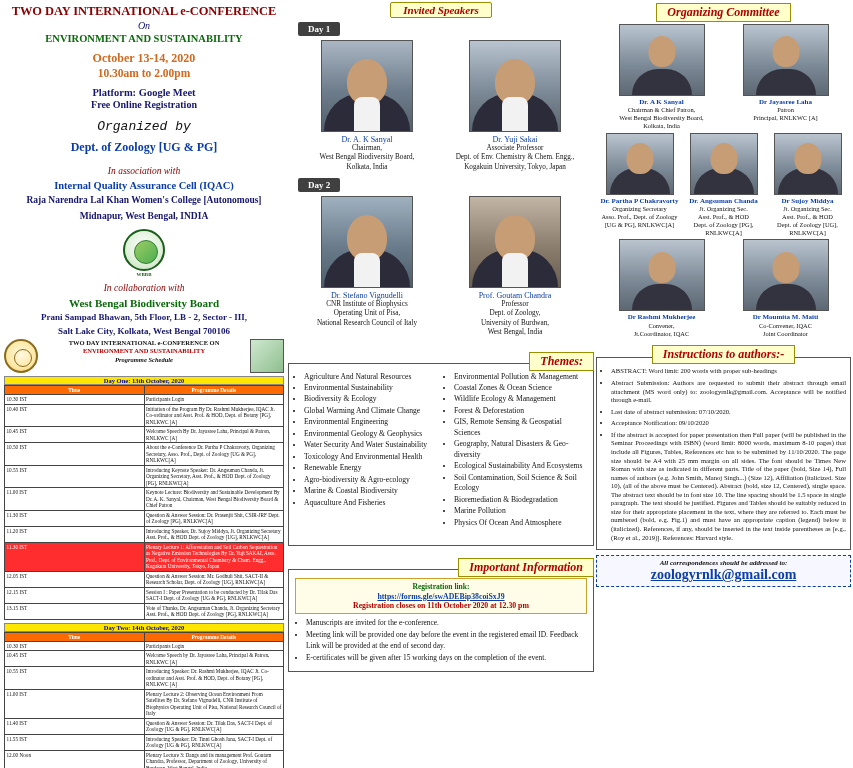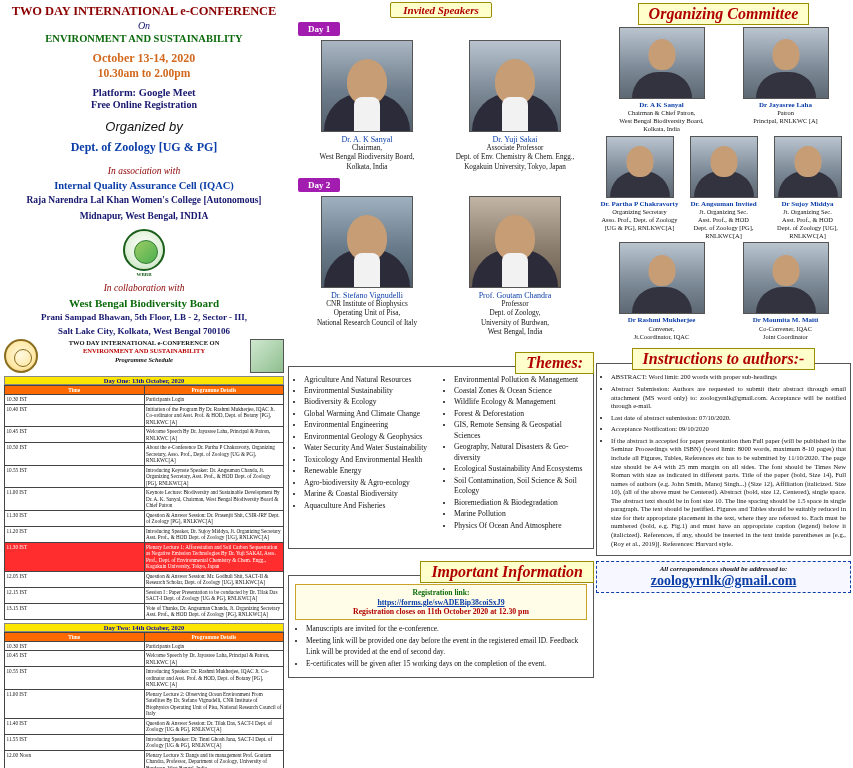--- a/index.html
+++ b/index.html
@@ -26,21 +26,21 @@
     font-family:"Liberation Serif", serif;
     font-weight:bold; color:#8b0000; font-size:12.5px; line-height:1.15;
     letter-spacing:-0.1px;
   }
   .title-on { font-style:italic; color:#16166e; font-size:10px; margin-top:2px; font-family:"Liberation Serif",serif;}
   .title-sub { color:#0b6a0b; font-weight:bold; font-size:10.5px; margin-top:2px; }
   .date-line { color:#d2691e; font-weight:bold; font-size:12px; margin-top:7px; }
   .time-line { color:#d2691e; font-weight:bold; font-size:11.5px; margin-top:1px; }
   .platform { color:#16166e; font-weight:bold; font-size:10.5px; margin-top:8px; }
   .free { color:#16166e; font-weight:bold; font-size:10px; margin-top:1px; }
-  .org-by { font-style:italic; font-size:13px; margin-top:9px; font-family:Liberation Sans, sans-serif; color:#111;}
+  .org-by { font-style:italic; font-size:13px; margin-top:9px; font-family:Liberation Mono, monospace; color:#111;}
   .dept { color:#0b3ea8; font-weight:bold; font-size:12px; margin-top:6px; }
   .assoc { color:#8b0000; font-style:italic; font-size:9.5px; margin-top:11px; }
   .iqac { color:#0b3ea8; font-weight:bold; font-size:10.5px; margin-top:4px; }
   .college { color:#16166e; font-weight:bold; font-size:9.5px; margin-top:3px; line-height:1.35; }
   .collab { color:#8b0000; font-style:italic; font-size:9.5px; margin-top:6px; }
   .wbbb { color:#0b6a0b; font-weight:bold; font-size:11px; margin-top:4px; }
   .wbbb-addr { color:#16166e; font-weight:bold; font-size:9px; margin-top:2px; line-height:1.35; }
 
   .logo-circle {
     width:42px;height:42px;border-radius:50%;
@@ -81,21 +81,21 @@
   .hl { background:#ff2d2d; color:#fff; }
 
   
   .ribbon {
     display:inline-block; background:#ffffcc; border:1px solid #9a8f00;
     color:#b00000; font-style:italic; font-weight:bold; font-size:11px;
     padding:1px 12px; border-radius:2px;
   }
   .center { text-align:center; }
   .daytag {
-    display:inline-block; background:#a21caf; color:#fff; font-weight:bold;
+    display:inline-block; background:#404040; color:#fff; font-weight:bold;
     font-size:9px; padding:2px 10px; border-radius:2px;
   }
   .speakers-row { display:flex; justify-content:center; gap:26px; margin-top:4px;}
   .sp { width:122px; text-align:center; }
   .photo {
     width:92px; height:92px; margin:0 auto; border:1px solid #555; background:#cfd6dd;
     position:relative; overflow:hidden;
   }
   .photo.p1 { background:linear-gradient(180deg,#aab6c2 0%,#6e7d8c 55%,#53606c 100%); }
   .photo.p2 { background:linear-gradient(180deg,#b8c3cf 0%,#7d8a97 55%,#5a6671 100%); }
@@ -114,21 +114,21 @@
     position:absolute; left:50%; bottom:0; transform:translateX(-50%);
     width:26px;height:34px; background:#f2f2f2; border-radius:8px 8px 0 0;
   }
   .sp-name { color:#0b3ea8; font-weight:normal; font-size:8px; margin-top:3px; }
   .sp-role { font-size:7.2px; line-height:1.3; color:#111; }
   .themes-tag {
     position:relative; text-align:right; margin-bottom:-8px; z-index:2;
   }
   .tag {
     display:inline-block; background:#ffffcc; border:1px solid #9a8f00;
-    color:#b00000; font-style:italic; font-weight:bold; font-size:16px;
+    color:#b00000; font-style:italic; font-weight:bold; font-size:12px;
     padding:1px 10px;
   }
   .themes-body { display:flex; border:1px solid #555; padding:8px 2px 16px 2px; }
   .themes-col { width:50%; padding:0 4px; }
   .themes-col ul { margin:0; padding-left:9px; }
   .themes-col li { font-size:7.6px; line-height:1.38; margin-bottom:1px; color:#111; }
 
   .info-body { border:1px solid #555; padding:8px 6px 5px 6px; }
   .reg-box { border:1px solid #c9a227; background:#fffde7; padding:3px 4px; text-align:center; }
   .reg-title { color:#0b6a0b; font-weight:bold; font-size:7.6px; }
@@ -455,21 +455,21 @@
           <div class="nm3">Dr. Partha P Chakravorty</div>
           <div class="rl" style="white-space:pre-line">Organizing Secretary
 Asso. Prof., Dept. of Zoology
 [UG &amp; PG], RNLKWC[A]</div>
         </div>
         <div class="oc">
           <div class="ph">
             <div class="body"></div>
             <div class="face"></div>
           </div>
-          <div class="nm3">Dr. Angsuman Invited</div>
+          <div class="nm3">Dr. Angsuman Chanda</div>
           <div class="rl" style="white-space:pre-line">Jt. Organizing Sec.
 Asst. Prof., &amp; HOD
 Dept. of Zoology [PG],
 RNLKWC[A]</div>
         </div>
         <div class="oc">
           <div class="ph">
             <div class="body"></div>
             <div class="face"></div>
           </div>

